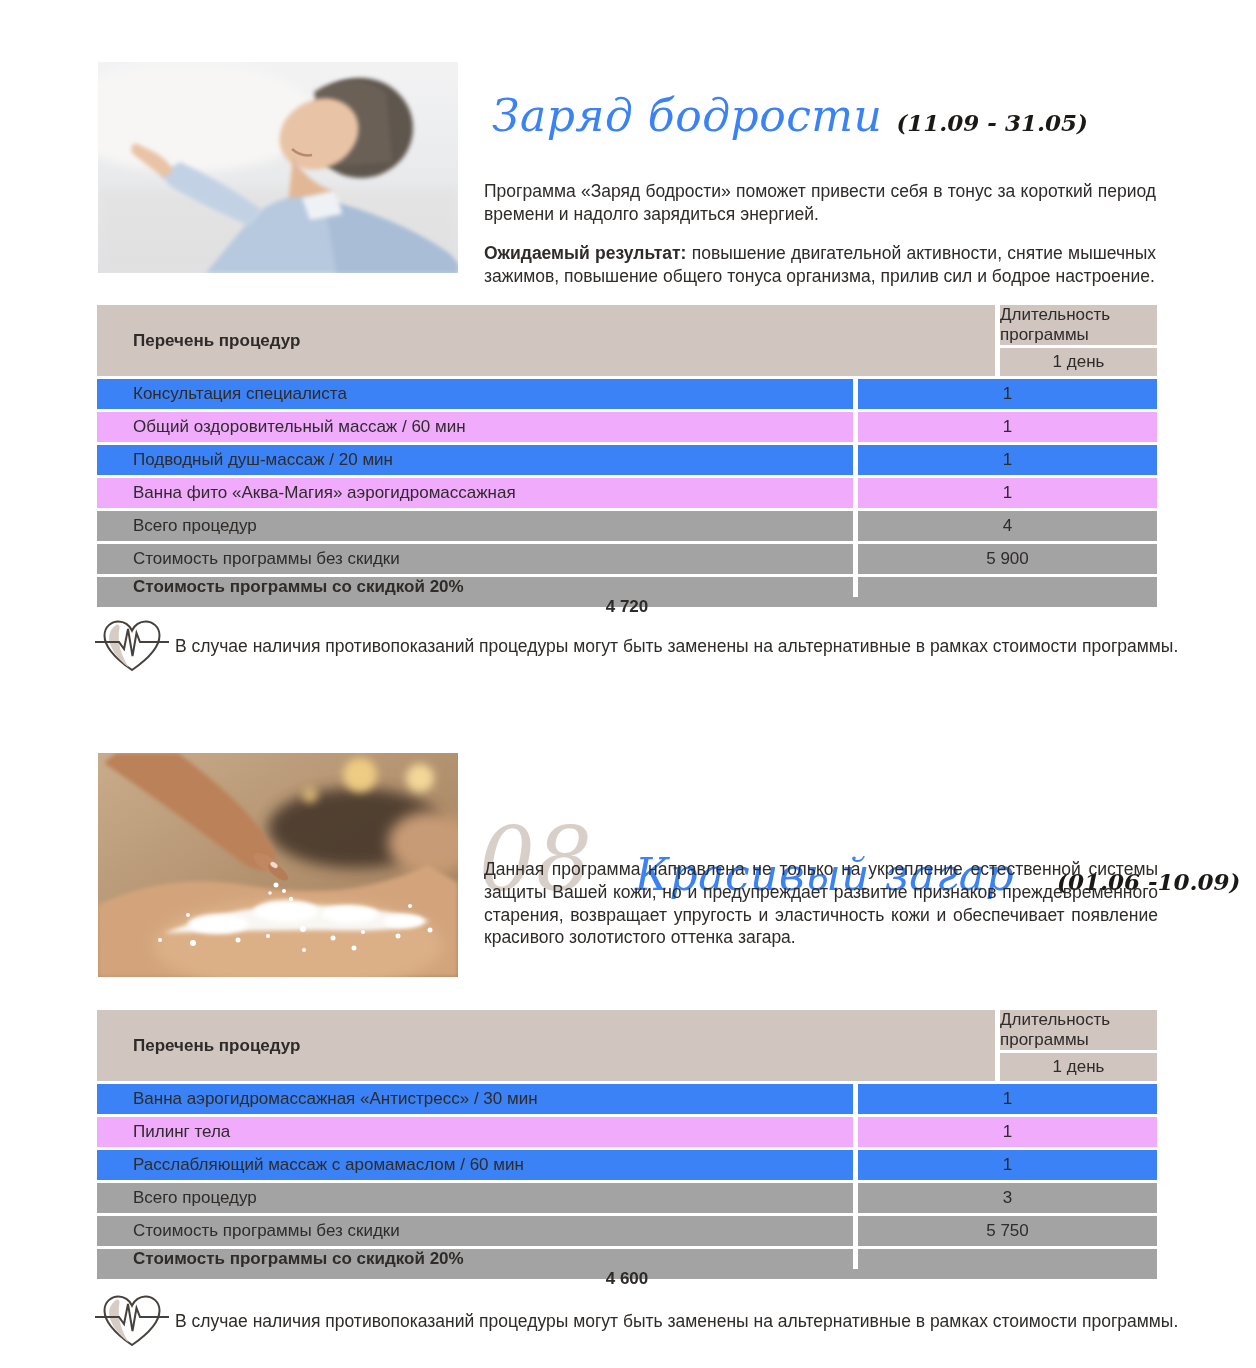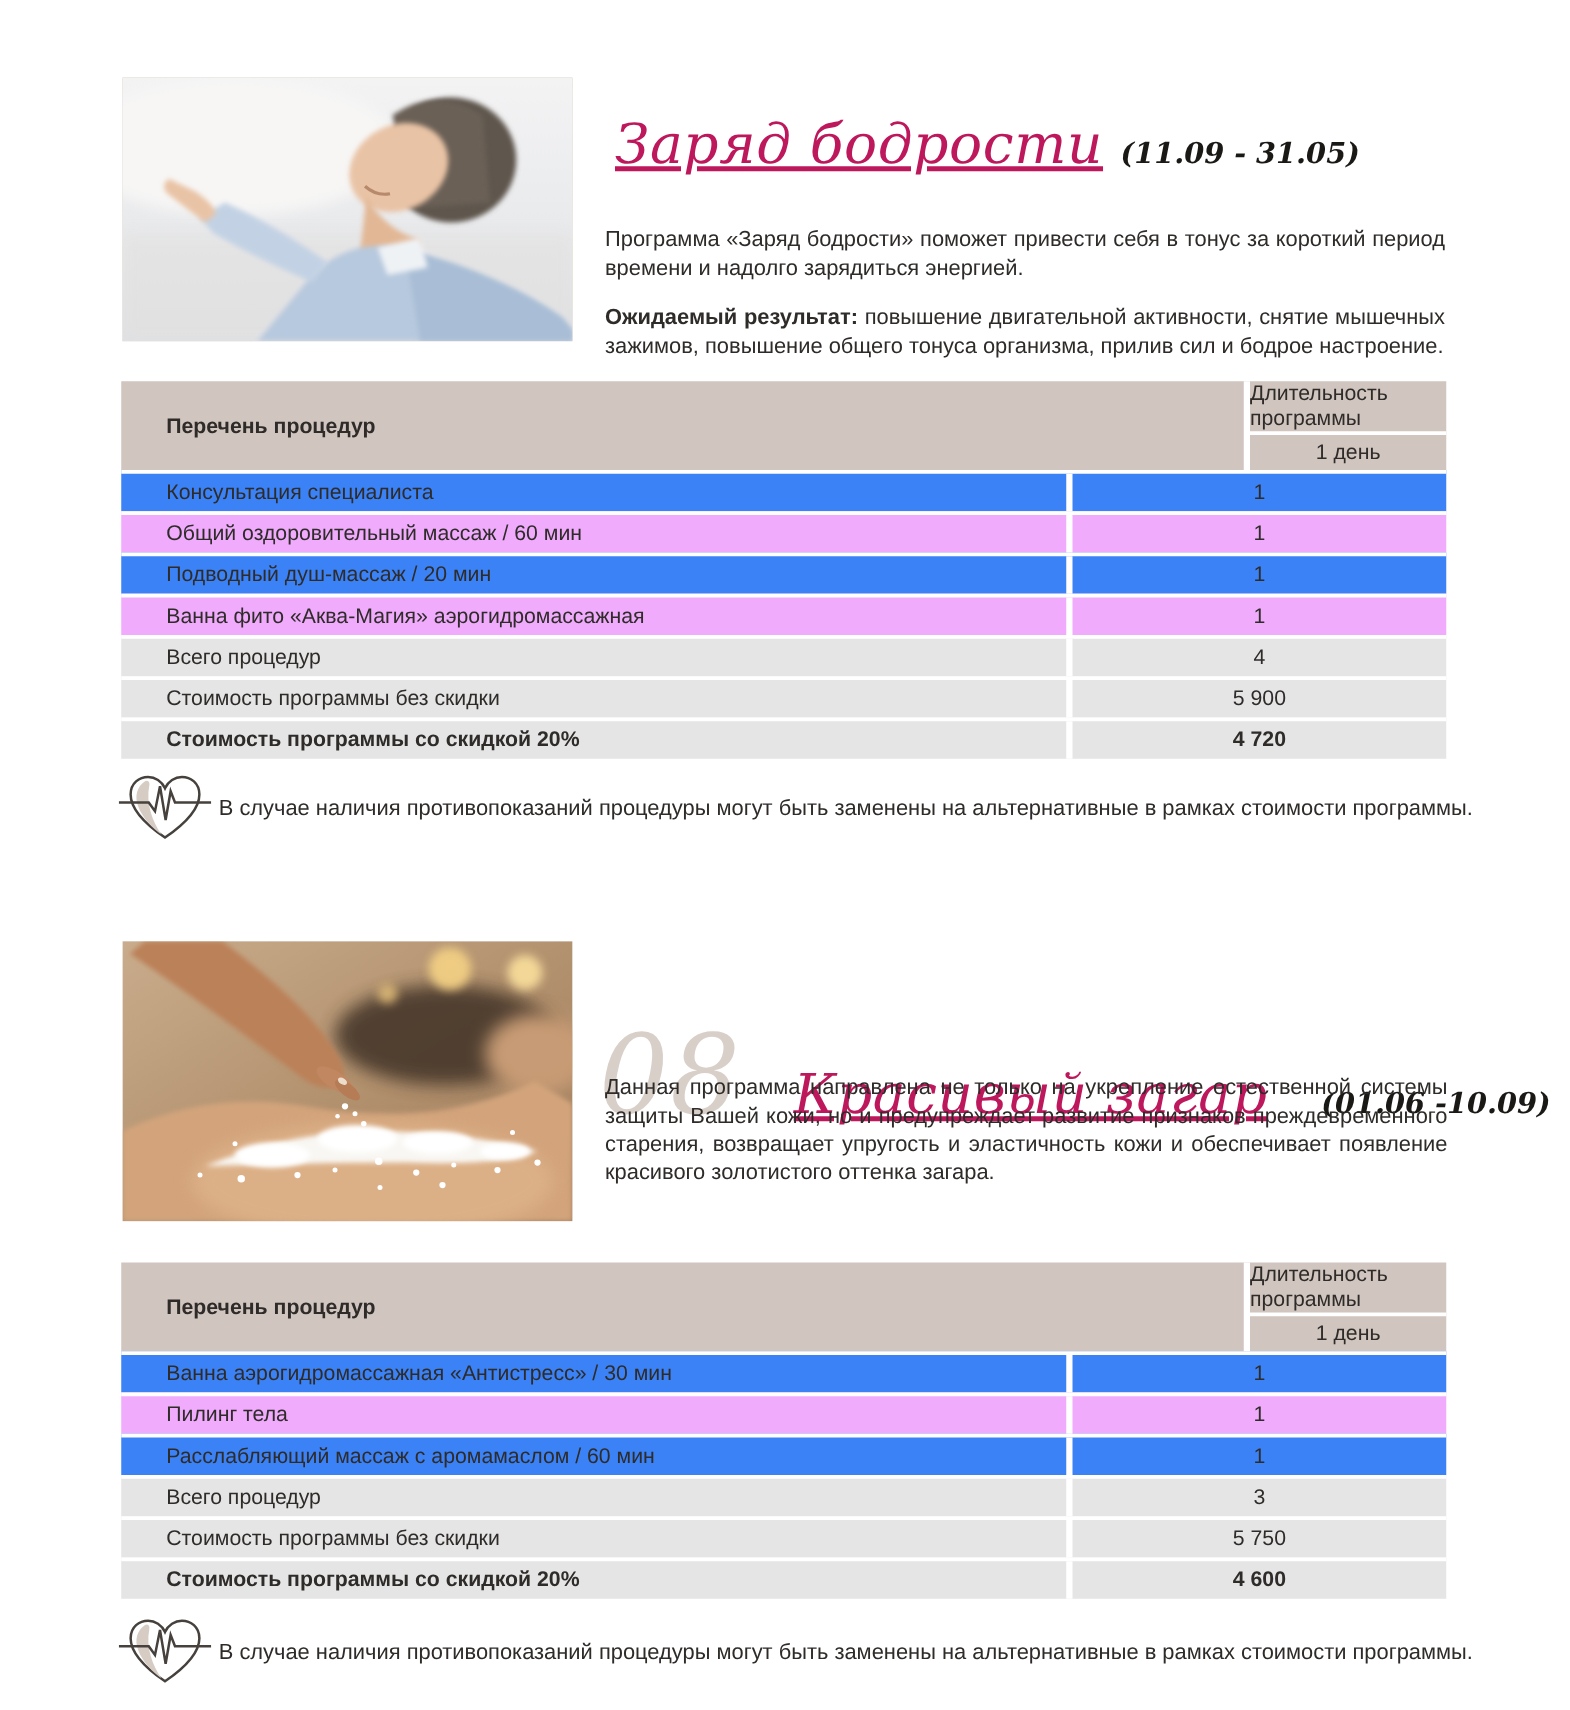--- a/index.html
+++ b/index.html
@@ -9,21 +9,21 @@
   }
   .photo{position:absolute;left:98px;width:360px;overflow:hidden;background:#d8cfc6;}
   #photo1{top:62px;height:211px;}
   #photo2{top:753px;height:224px;}
   .photo svg{display:block;width:100%;height:100%;}
 
   .header-block{position:absolute;left:479px;display:flex;align-items:baseline;white-space:nowrap;}
   #header1{top:90px;}
   #header2{top:818px;gap:29px;}
   .prog-num{font-family:"DejaVu Serif",serif;font-style:italic;font-size:88px;line-height:0.95;color:#d8cfc8;letter-spacing:1px;}
-  .prog-title{font-family:"DejaVu Serif",serif;font-style:italic;font-size:44px;color:#be185d;margin-left:13px;letter-spacing:0.5px;text-decoration:underline;}
+  .prog-title{font-family:"DejaVu Serif",serif;font-style:italic;font-size:44px;color:#3b82f6;margin-left:13px;letter-spacing:0.5px;}
   .prog-dates{font-family:"DejaVu Serif",serif;font-style:italic;font-size:23px;color:#1b1916;margin-left:14px;font-weight:bold;}
 
   .desc{position:absolute;left:484px;width:672px;font-size:17.5px;line-height:1.3;text-align:justify;margin:0;}
   #desc1{top:180px;}
   #expected1{top:242px;}
   #desc2{top:858px;width:674px;}
   .bold-lead{font-weight:bold;}
 
   .ptable{position:absolute;left:97px;width:1060px;font-size:17px;}
   #table1{top:305px;}
@@ -31,22 +31,22 @@
   .thead{display:flex;background:#d0c5bf;height:71px;}
   .th-left{width:903px;box-sizing:border-box;border-right:5px solid #fff;display:flex;align-items:center;padding-left:36px;font-weight:bold;}
   .th-right{flex:1;display:flex;flex-direction:column;}
   .th-top,.th-bottom{height:50px;display:flex;align-items:center;justify-content:center;font-weight:normal;box-sizing:border-box;}
   .th-bottom{border-top:3px solid #fff;height:37px;}
   .row{display:flex;border-top:3px solid #fff;height:33px;box-sizing:border-box;}
   .cell-label{width:761px;box-sizing:border-box;border-right:5px solid #fff;display:flex;align-items:center;padding-left:36px;}
   .cell-value{flex:1;display:flex;align-items:center;justify-content:center;}
   .light{background:#3b82f6;}
   .alt{background:#f0abfc;justify-content:space-between;}
-  .beige{background:#e5e5e5;}
-  .bold{font-weight:bold;}
+  .beige{background:#a3a3a3;}
+  .bold{font-weight:bold;flex-direction:column;}
 
   .note{position:absolute;left:95px;display:flex;align-items:center;}
   #note1{top:615px;}
   #note2{top:1290px;}
   .note-icon{width:74px;height:62px;flex:0 0 auto;}
   .note-text{margin-left:6px;font-size:17.5px;white-space:nowrap;}
 </style>
 </head>
 <body>
 

